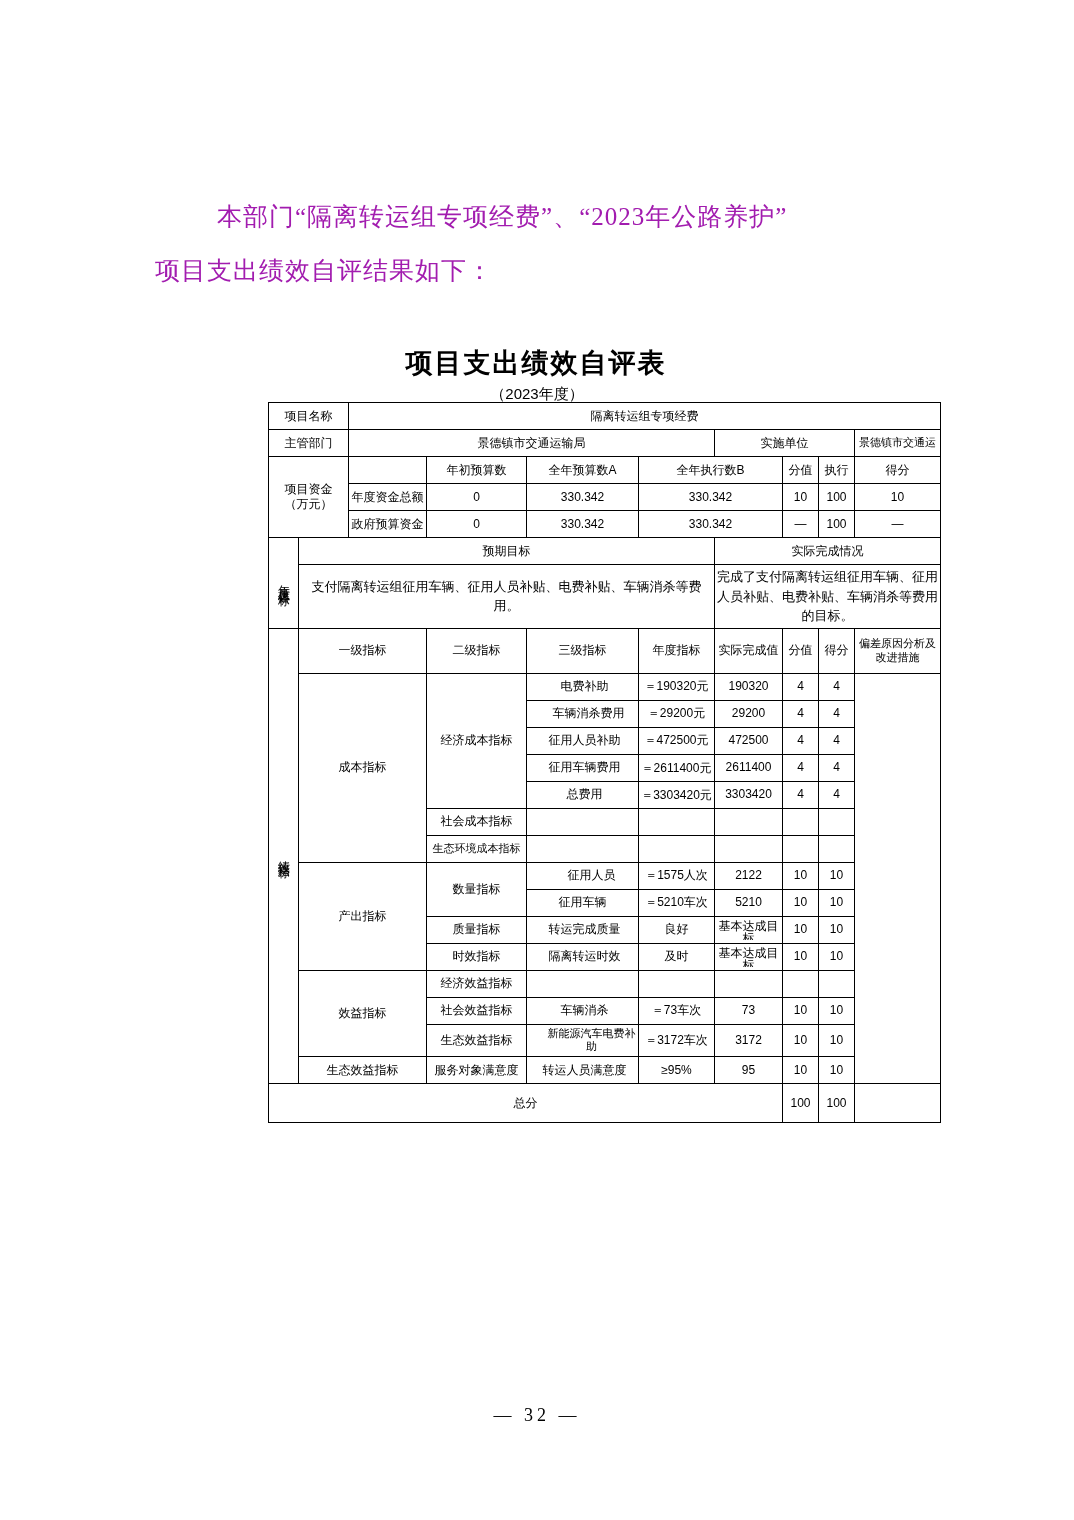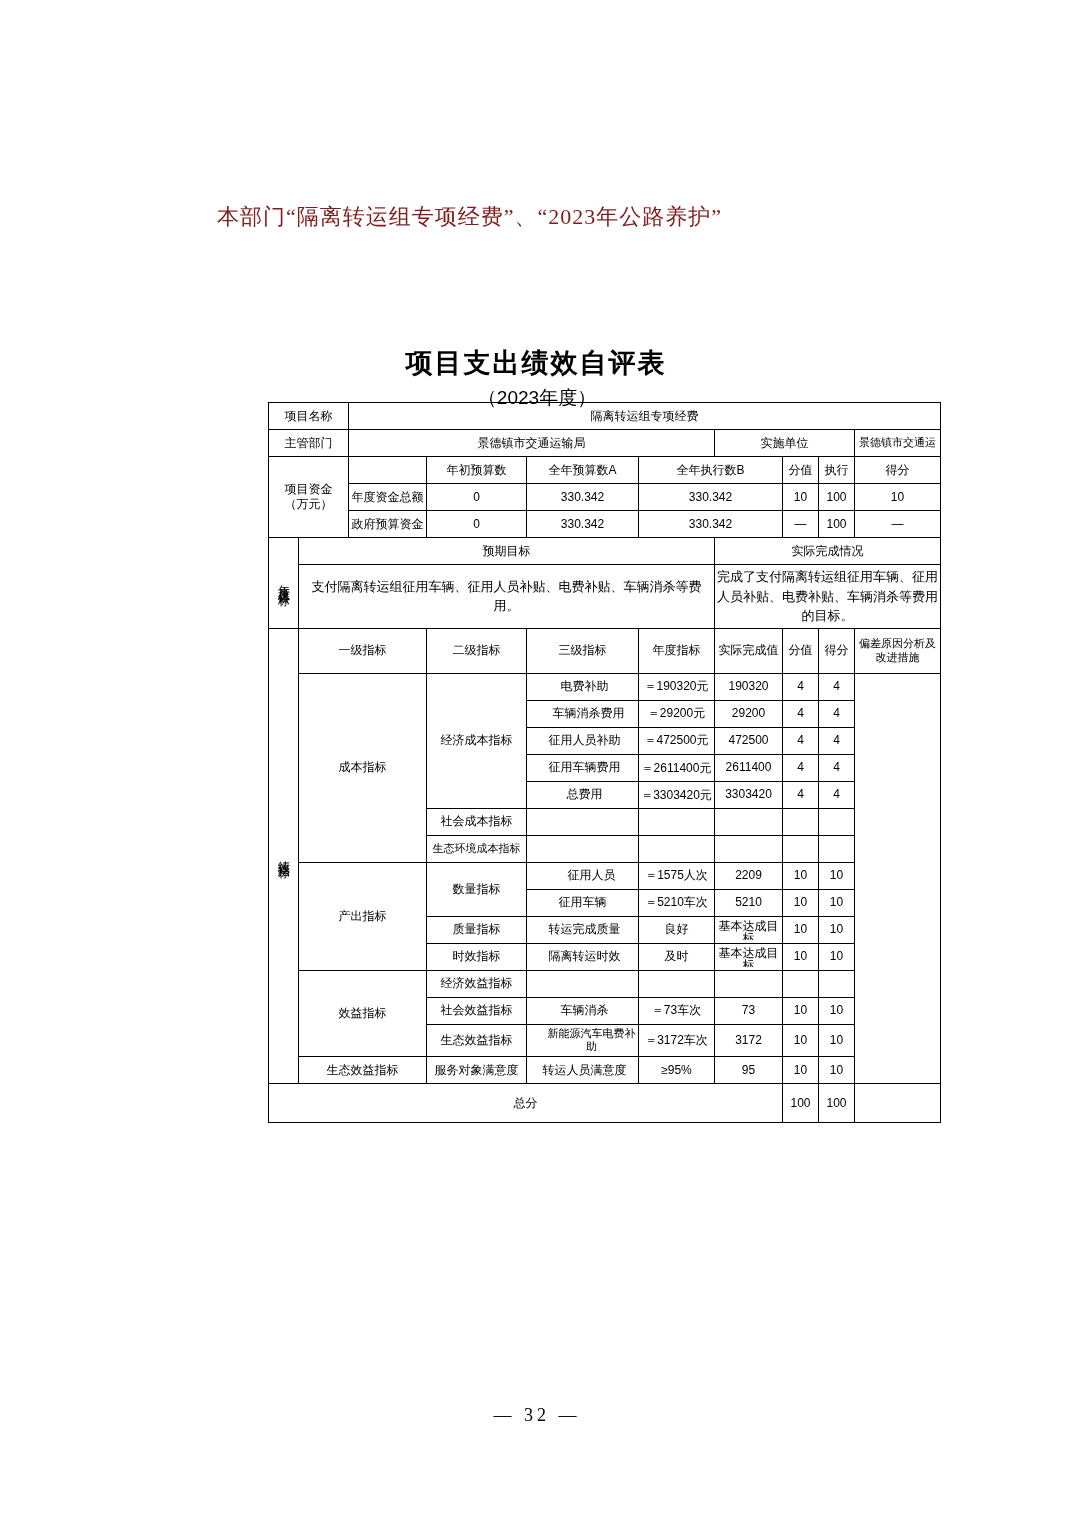--- a/index.html
+++ b/index.html
@@ -19,24 +19,24 @@
     width: 1074px;
     height: 1520px;
     box-sizing: border-box;
   }
   .intro {
     position: absolute;
     left: 155px;
     top: 190px;
     width: 770px;
     font-family: "Liberation Serif", serif;
-    font-size: 22px;
+    font-size: 25px;
     line-height: 54px;
     letter-spacing: 1px;
-    color: #7f1d1d;
+    color: #a21caf;
   }
   .intro p {
     margin: 0;
   }
   .intro .indent {
     text-indent: 62px;
   }
   .doc-title {
     position: absolute;
     left: 0;
@@ -48,21 +48,21 @@
     font-weight: bold;
     letter-spacing: 2px;
   }
   .doc-subtitle {
     position: absolute;
     left: 0;
     top: 385px;
     width: 1074px;
     text-align: center;
     font-family: "Liberation Sans", sans-serif;
-    font-size: 19px;
+    font-size: 15px;
   }
   .table-wrap {
     position: absolute;
     left: 268px;
     top: 402px;
     width: 672px;
   }
   table.main {
     border-collapse: collapse;
     width: 672px;
@@ -123,20 +123,21 @@
     letter-spacing: 4px;
   }
 </style>
 </head>
 <body>
 
 <div class="page">
 
   <div class="intro">
     <p class="indent">本部门“隔离转运组专项经费”、“2023年公路养护”</p>
+    <p>项目支出绩效自评结果如下：</p>
   </div>
 
   <div class="doc-title">项目支出绩效自评表</div>
   <div class="doc-subtitle">（2023年度）</div>
 
   <div class="table-wrap">
     <table class="main">
       <colgroup>
         <col style="width:30px">
         <col style="width:50px">
@@ -286,21 +287,21 @@
         <td class="tall"></td>
         <td class="tall"></td>
         <td class="tall"></td>
       </tr>
 
       <tr>
         <td colspan="2" rowspan="4">产出指标</td>
         <td rowspan="2">数量指标</td>
         <td class="tall left" style="padding-left:20px">征用人员</td>
         <td class="tall">＝1575人次</td>
-        <td class="tall">2209</td>
+        <td class="tall">2122</td>
         <td class="tall">10</td>
         <td class="tall">10</td>
       </tr>
 
       <tr>
         <td class="tall left" style="">征用车辆</td>
         <td class="tall">＝5210车次</td>
         <td class="tall">5210</td>
         <td class="tall">10</td>
         <td class="tall">10</td>

